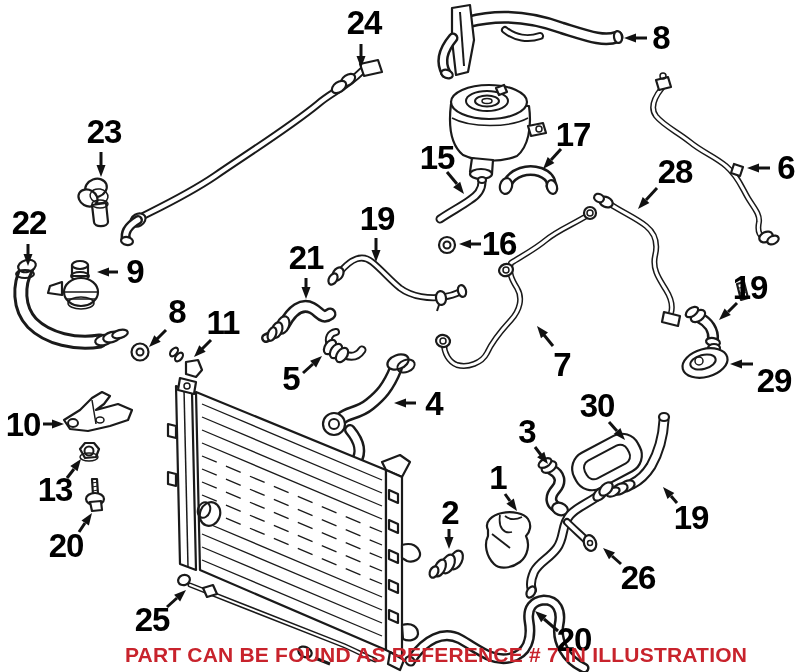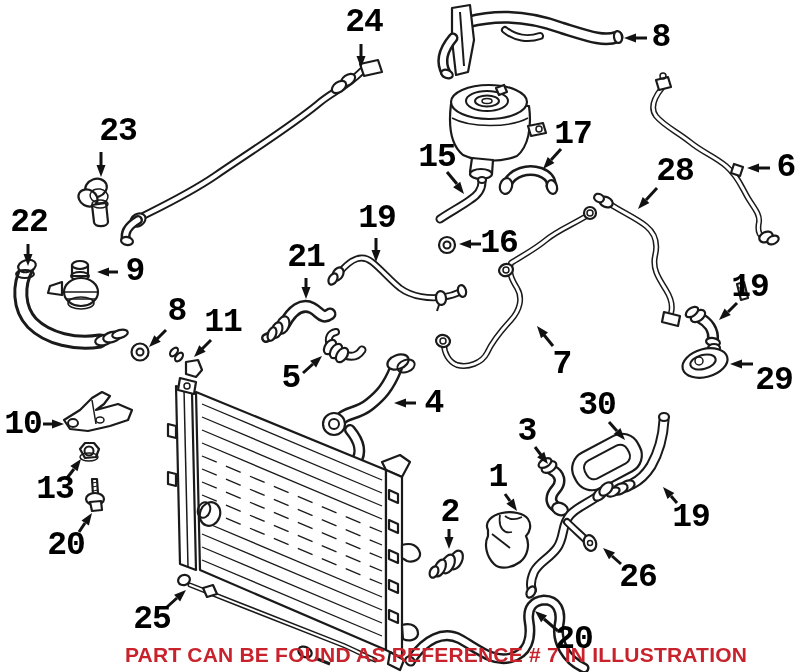--- a/index.html
+++ b/index.html
@@ -1,20 +1,20 @@
 <!DOCTYPE html>
 <html><head>
 <meta charset="utf-8">
 <style>
   html,body{margin:0;padding:0;background:#fff;}
   .stage{position:relative;width:800px;height:672px;background:#ffffff;overflow:hidden;
          font-family:"Liberation Sans",sans-serif;}
   .stage svg{position:absolute;left:0;top:0;}
   .num{position:absolute;transform:translate(-50%,-50%);font-weight:700;font-size:33px;
-       color:#000;line-height:1;letter-spacing:-1px;white-space:nowrap;font-family:Liberation Mono, monospace;}
+       color:#000;line-height:1;letter-spacing:-1px;white-space:nowrap;}
   .caption{position:absolute;left:428px;top:655px;transform:translate(-50%,-50%);
            font-weight:700;font-size:21px;letter-spacing:.2px;color:#c8232c;white-space:nowrap;margin-left:8px;}
   .bk{fill:none;stroke:#1a1a1a;stroke-linecap:round;stroke-linejoin:round;}
   .wt{fill:none;stroke:#ffffff;stroke-linecap:round;stroke-linejoin:round;}
   .ol{fill:#ffffff;stroke:#1a1a1a;stroke-width:2.2;stroke-linejoin:round;}
   .ln{fill:none;stroke:#1a1a1a;}
   .ar{stroke:#111;stroke-width:3;}
   .ah{fill:#111;stroke:none;}
 </style>
 </head>
@@ -408,21 +408,21 @@
   <div class="num" style="left:55px;top:489px">13</div>
   <div class="num" style="left:66px;top:545px">20</div>
   <div class="num" style="left:437px;top:157px">15</div>
   <div class="num" style="left:499px;top:243px">16</div>
   <div class="num" style="left:573px;top:134px">17</div>
   <div class="num" style="left:750px;top:287px">19</div>
   <div class="num" style="left:691px;top:517px">19</div>
   <div class="num" style="left:574px;top:639px">20</div>
   <div class="num" style="left:306px;top:257px">21</div>
   <div class="num" style="left:29px;top:222px">22</div>
-  <div class="num" style="left:118px;top:131px">23</div>
+  <div class="num" style="left:104px;top:131px">23</div>
   <div class="num" style="left:364px;top:22px">24</div>
   <div class="num" style="left:152px;top:619px">25</div>
   <div class="num" style="left:638px;top:577px">26</div>
   <div class="num" style="left:377px;top:218px">19</div>
   <div class="num" style="left:675px;top:171px">28</div>
   <div class="num" style="left:774px;top:380px">29</div>
   <div class="num" style="left:597px;top:405px">30</div>
 
   <div class="caption">PART CAN BE FOUND AS REFERENCE # 7 IN ILLUSTRATION</div>
 </div>

